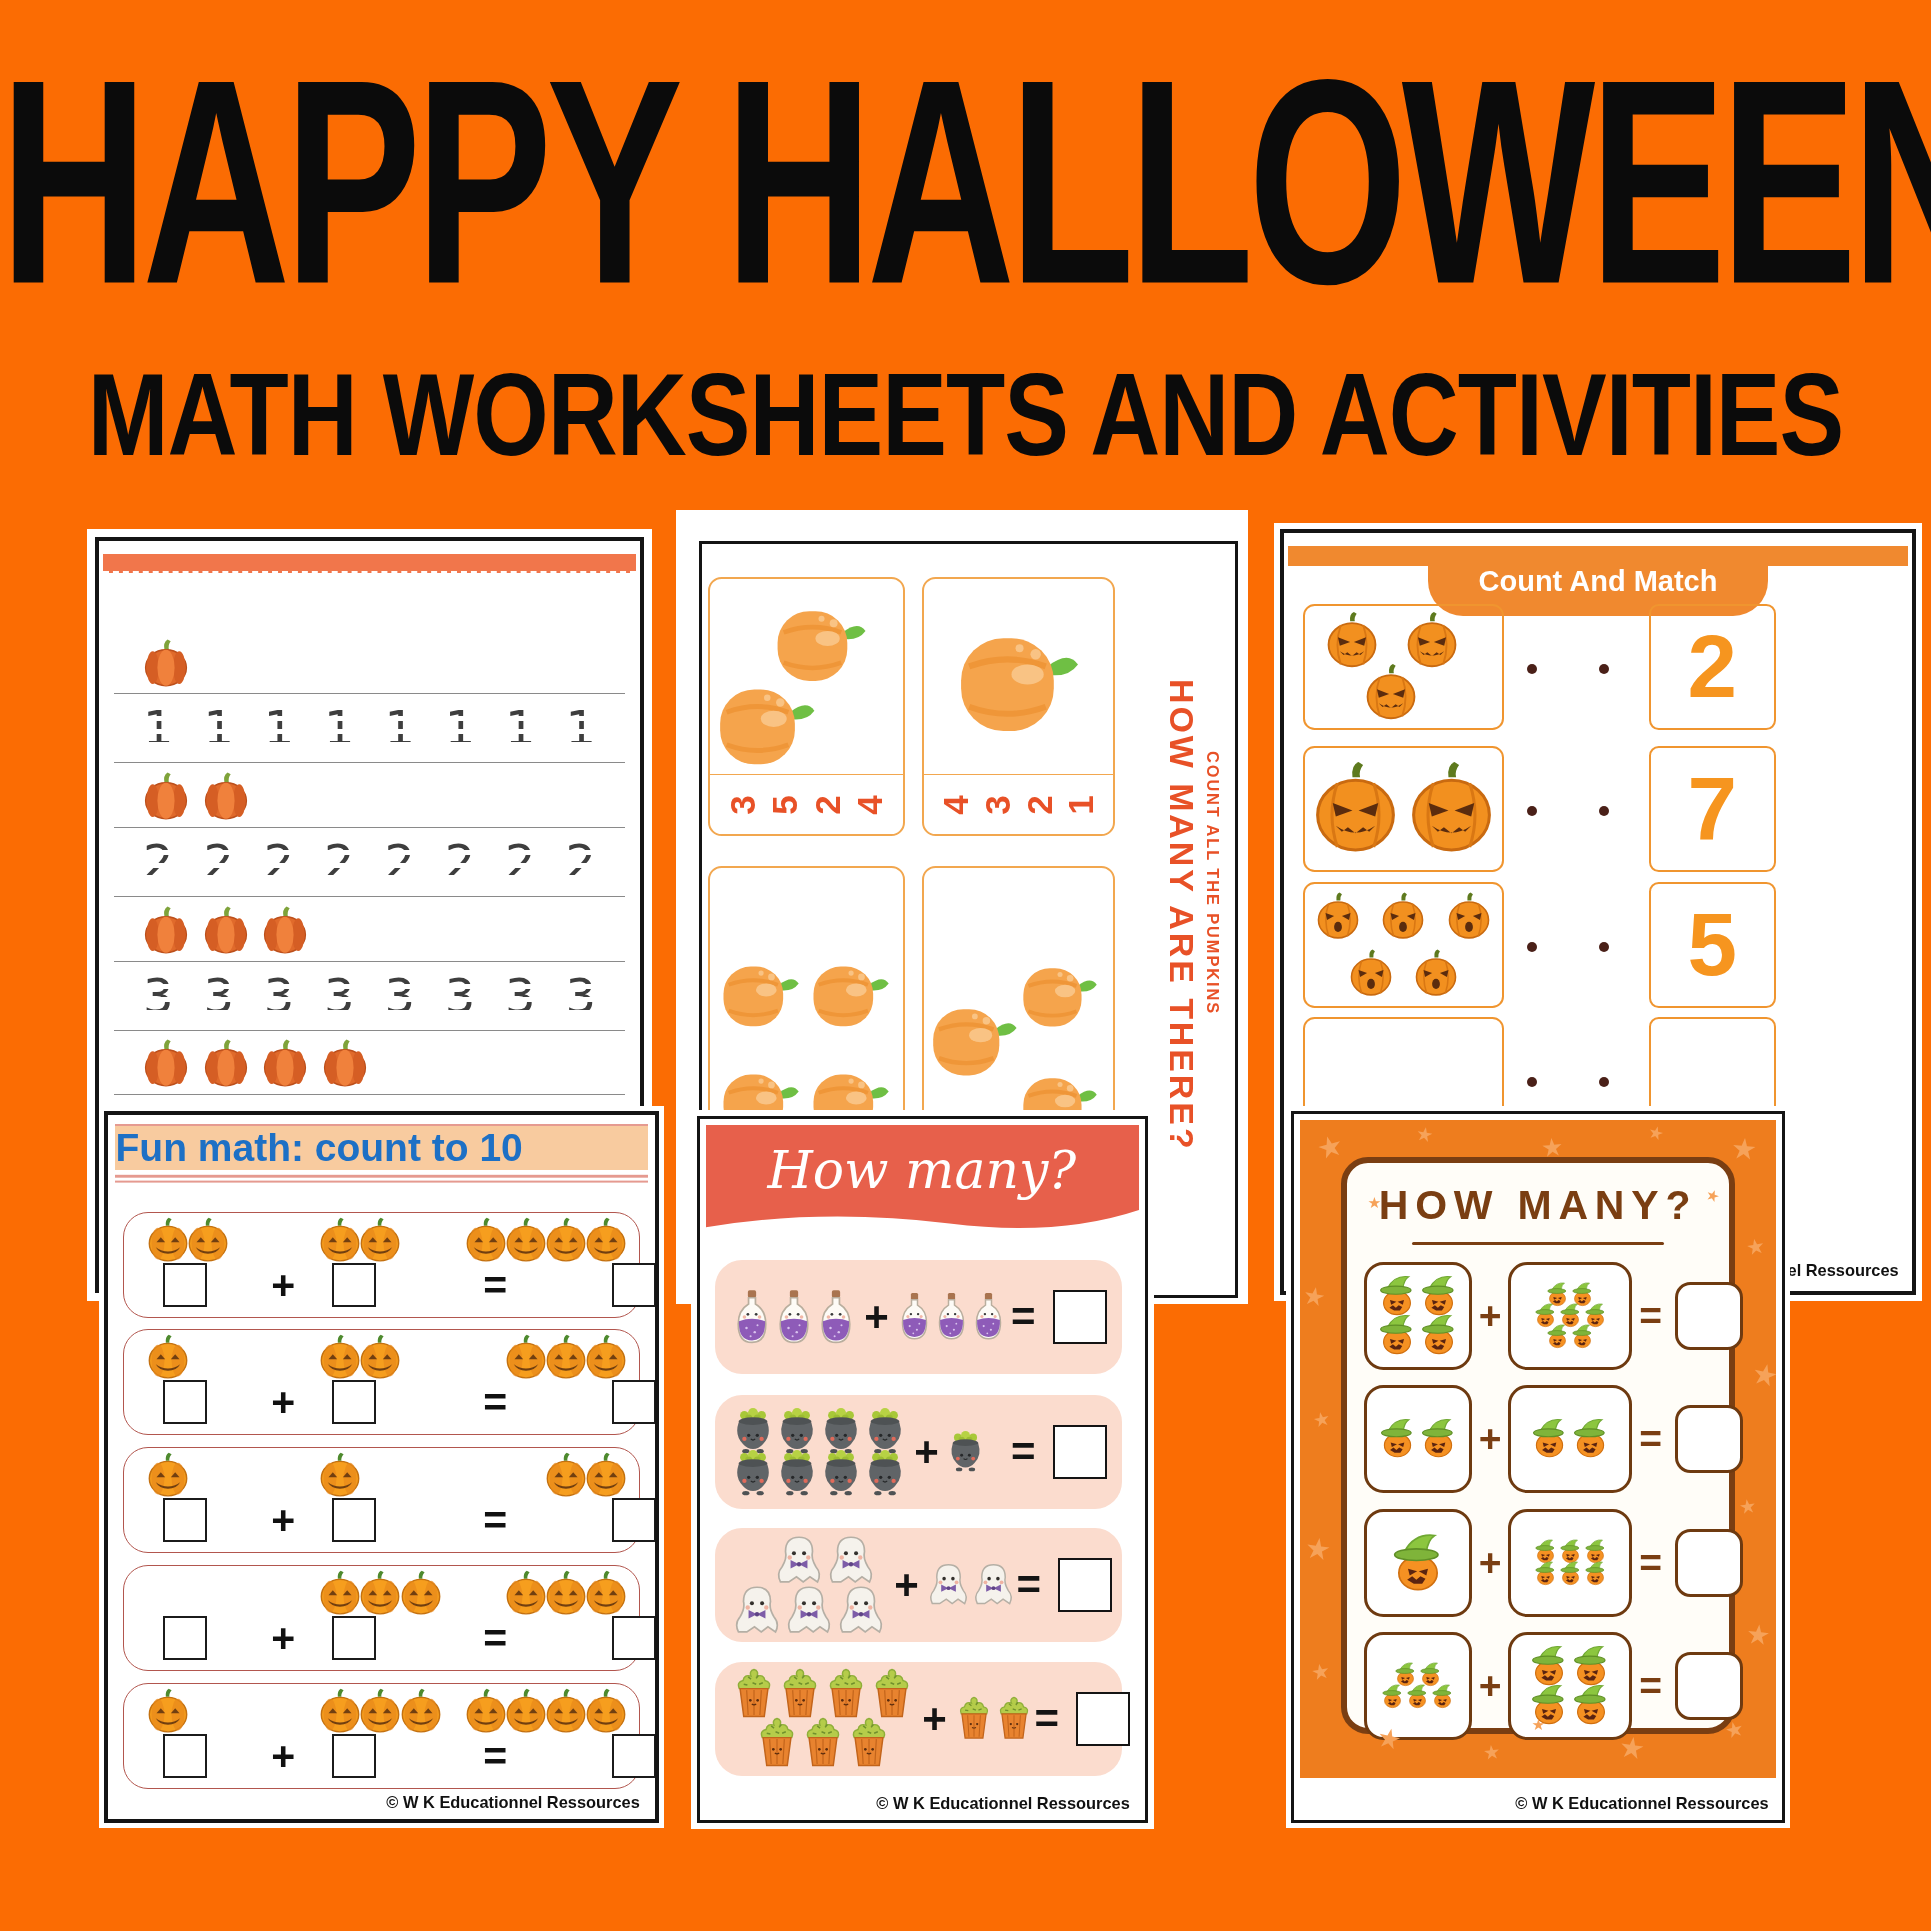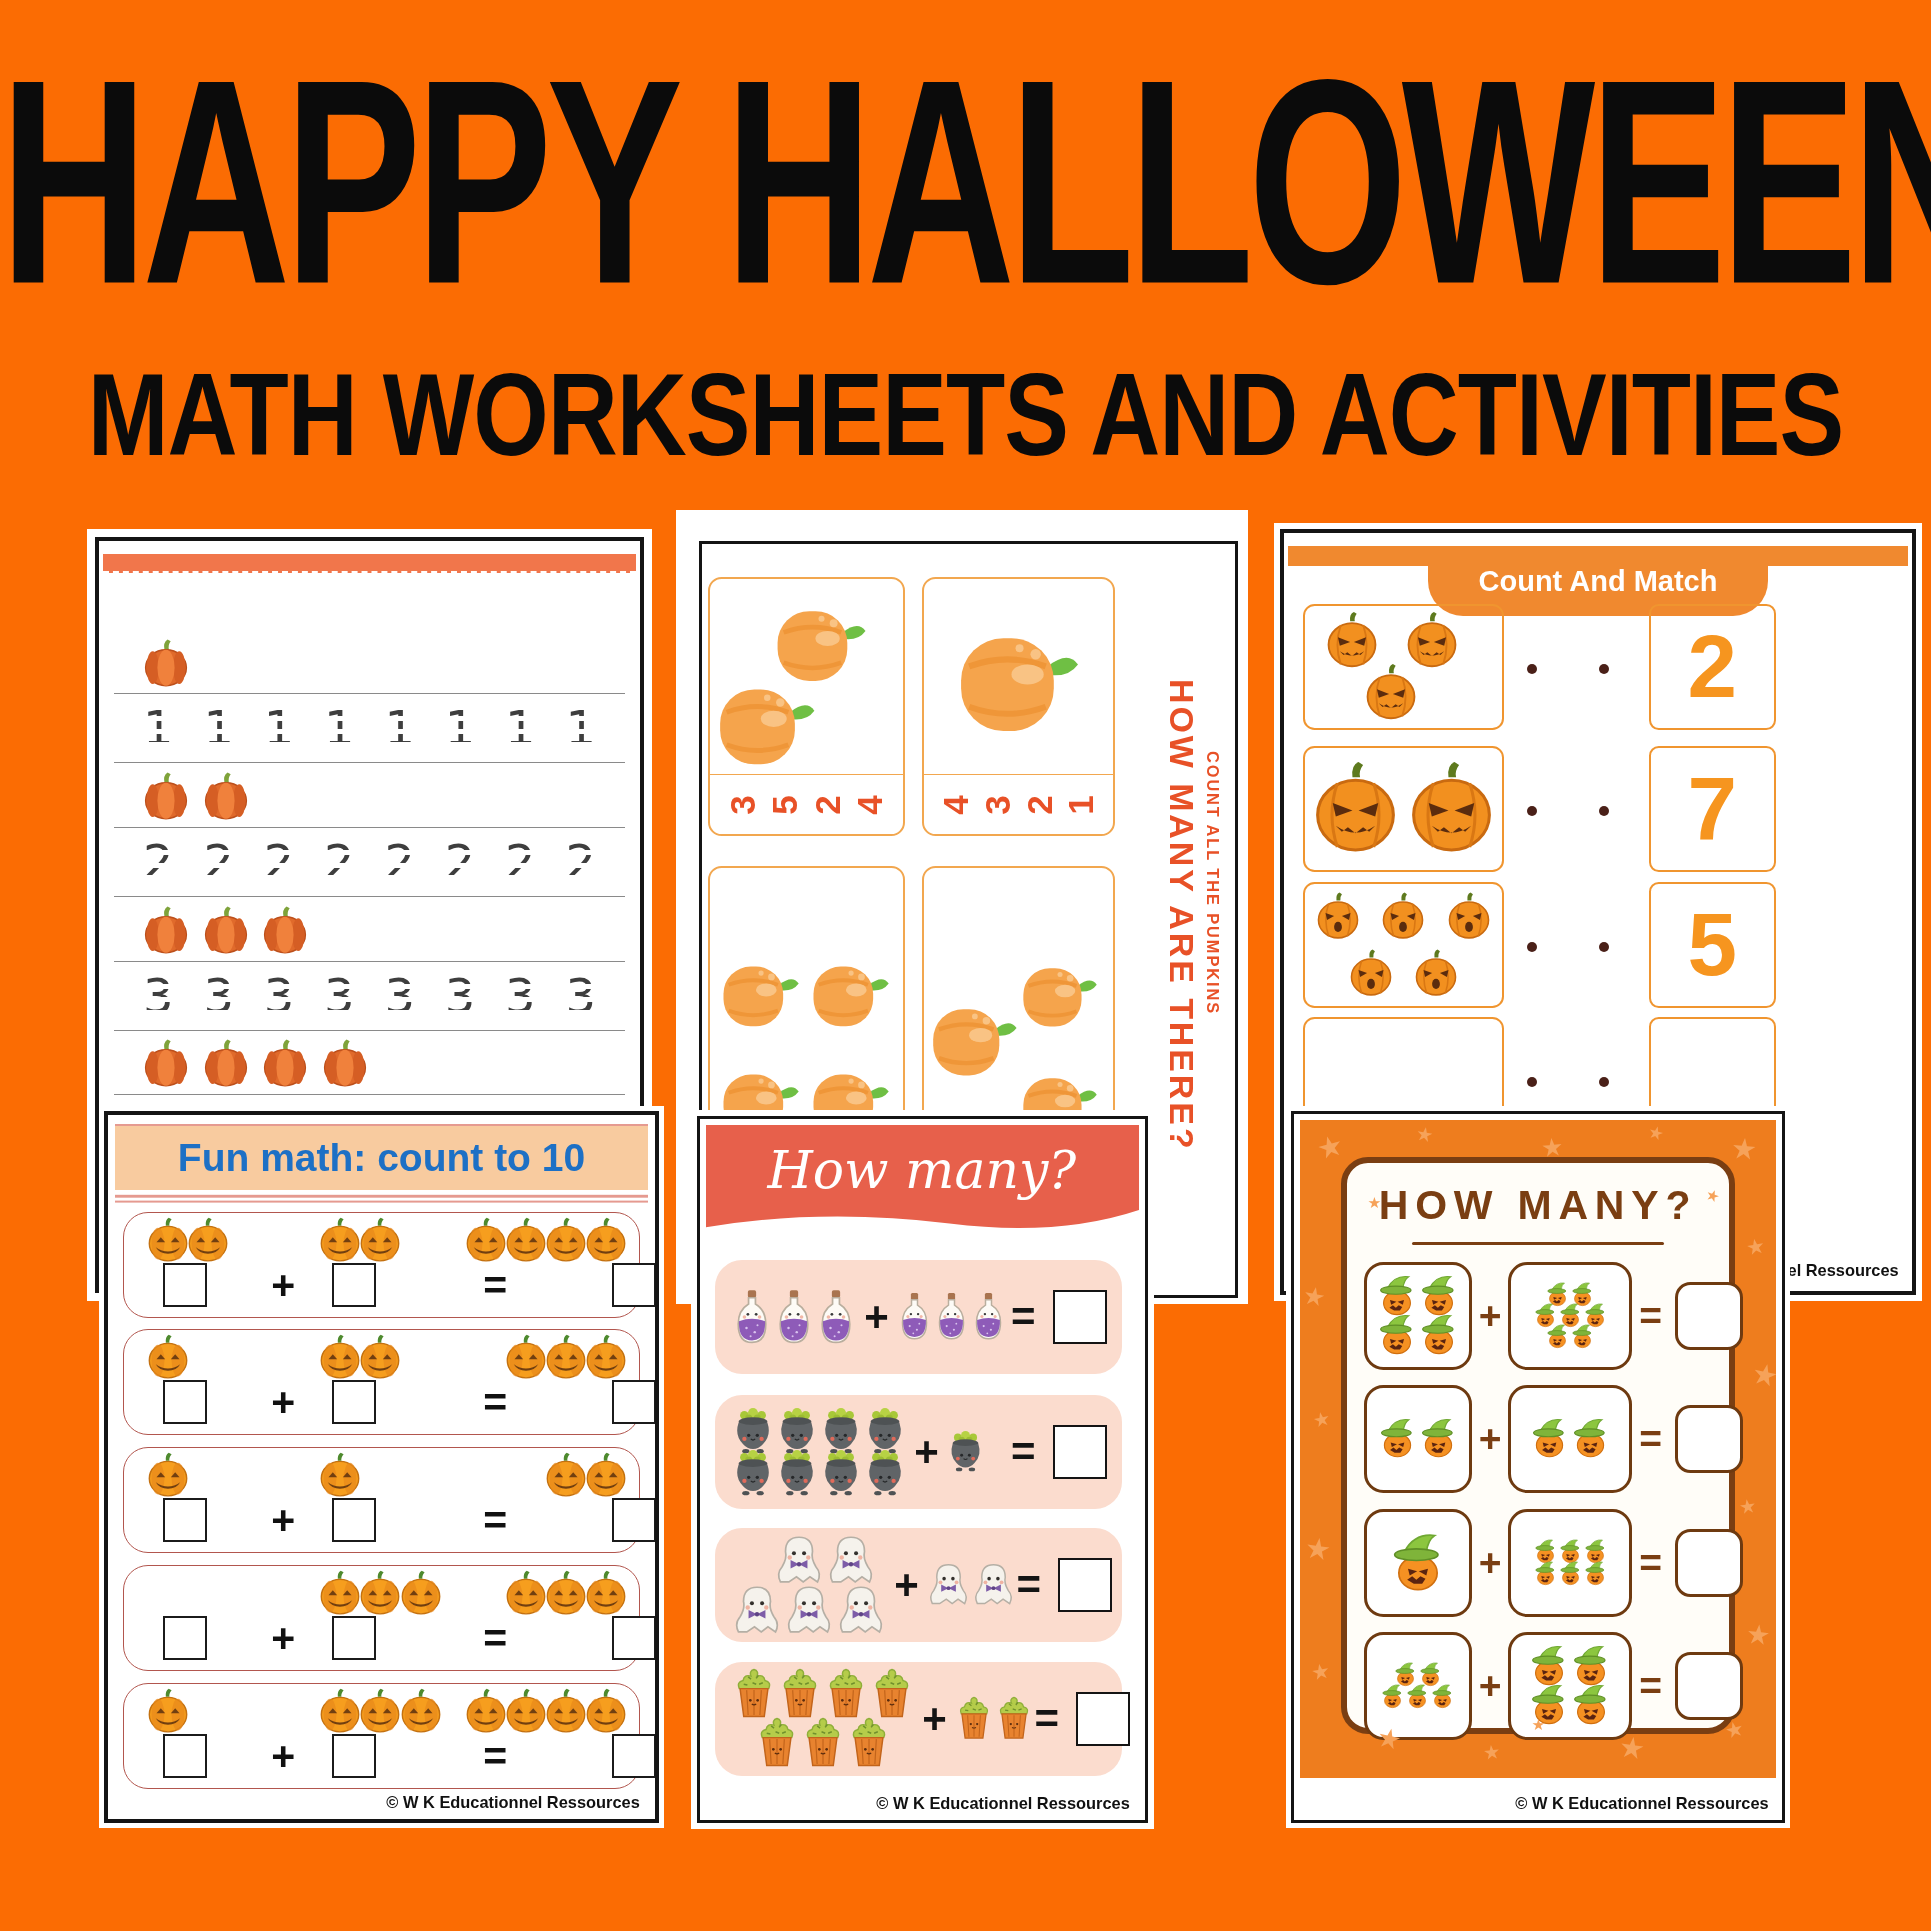--- a/index.html
+++ b/index.html
@@ -62,22 +62,22 @@
   .m-card{position:absolute;left:19.3px;top:0;width:201px;height:126px;border:2.9px solid #F0952F;border-radius:11.6px;}
   .m-card .mi{position:absolute;}
   .m-dot{position:absolute;top:60px;width:10.6px;height:10.6px;border-radius:50%;background:#4A2018;}
   .m-numbox{position:absolute;left:365px;top:0;width:127px;height:126px;border:2.9px solid #F0952F;
     border-radius:9.7px;display:flex;align-items:center;justify-content:center;}
   .m-numbox span{font-size:89px;font-weight:800;color:#F6951F;}
 
   
   #sheet-fun{left:99px;top:1106px;width:565px;height:722px;z-index:2;}
   #sheet-fun .sheet-inner{inset:4.8px;}
-  .fun-header{position:absolute;top:9.7px;left:7.7px;right:7.7px;height:66px;background:#F8CB9F;
-    border-top:2.9px solid #E59A90;display:flex;align-items:center;justify-content:center;
+  .fun-header{position:absolute;top:9.7px;left:7.7px;right:7.7px;height:46px;background:#F8CB9F;
+    border-top:2.9px solid #E59A90;display:flex;align-items:center;
     box-shadow:0 4.8px 0 0 #fff,0 7.7px 0 0 #E59A90,0 10.6px 0 0 #fff,0 12.6px 0 0 #E59A90;}
   .fun-header span{color:#1D70C5;font-size:39px;font-weight:800;}
   .fun-row{position:absolute;left:15.4px;right:15.4px;height:106px;border:1.9px solid #B2564E;border-radius:25px;}
   .fun-pline{position:absolute;top:3.9px;left:0;right:0;height:50px;}
   .fun-g{position:absolute;top:0;display:flex;}
   .fun-g svg{margin-right:-5.8px;}
   .fun-eq{position:absolute;bottom:7.7px;left:0;right:0;height:46px;}
   .fun-box{position:absolute;top:0;width:44px;height:44px;border:2.9px solid #1B1B1B;background:#fff;}
   .fun-op{position:absolute;top:0;height:46px;line-height:44px;font-size:41px;font-weight:800;color:#111;}
 

